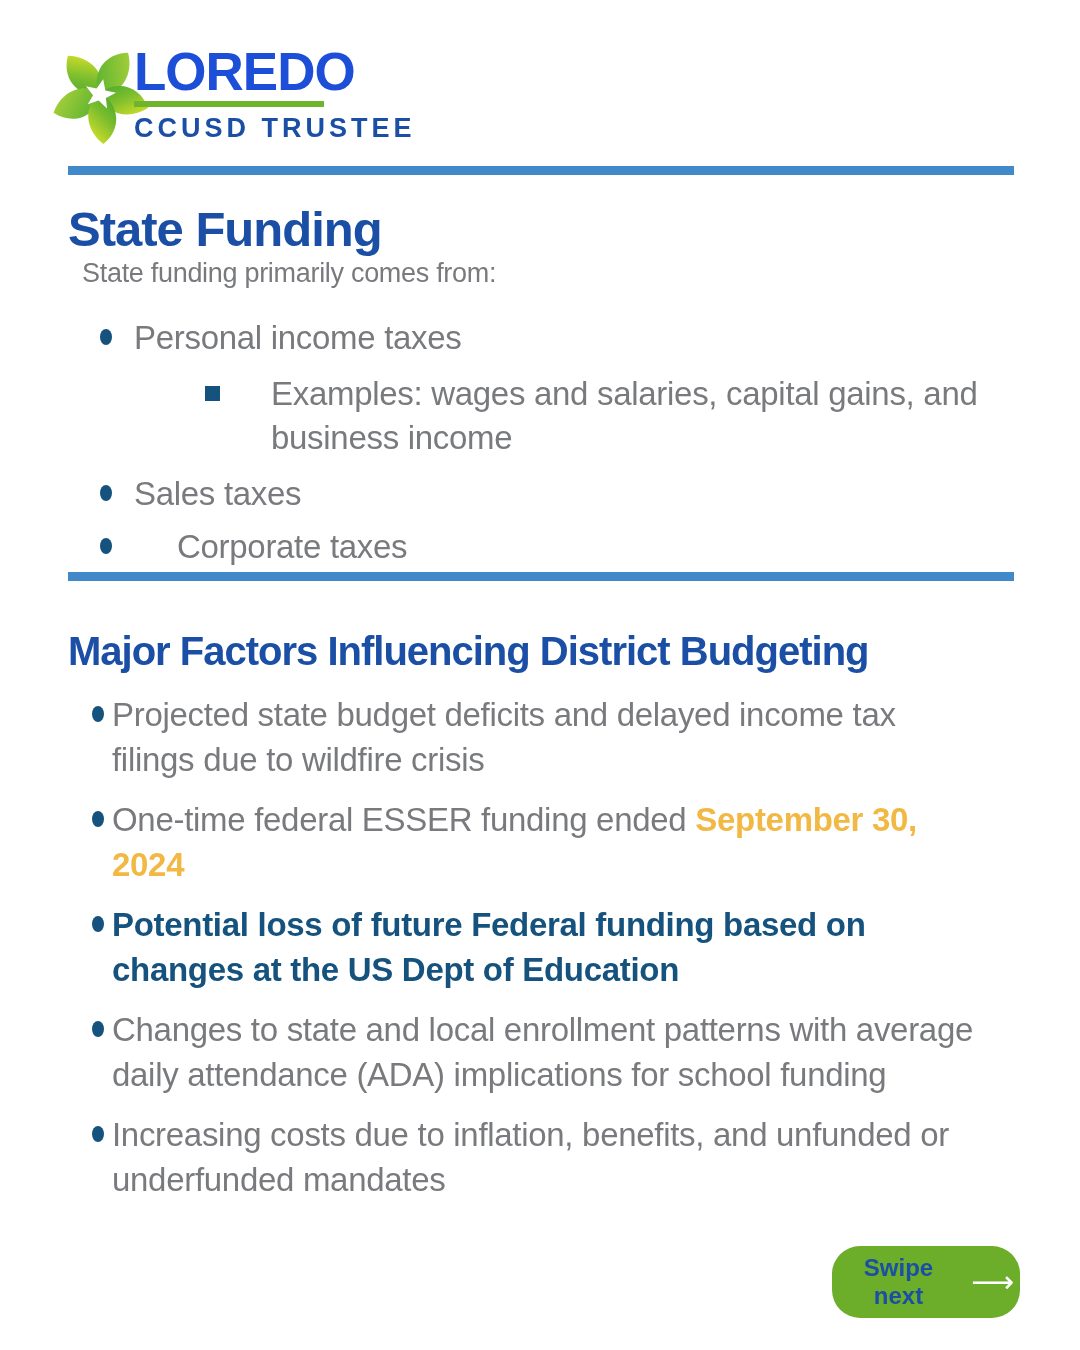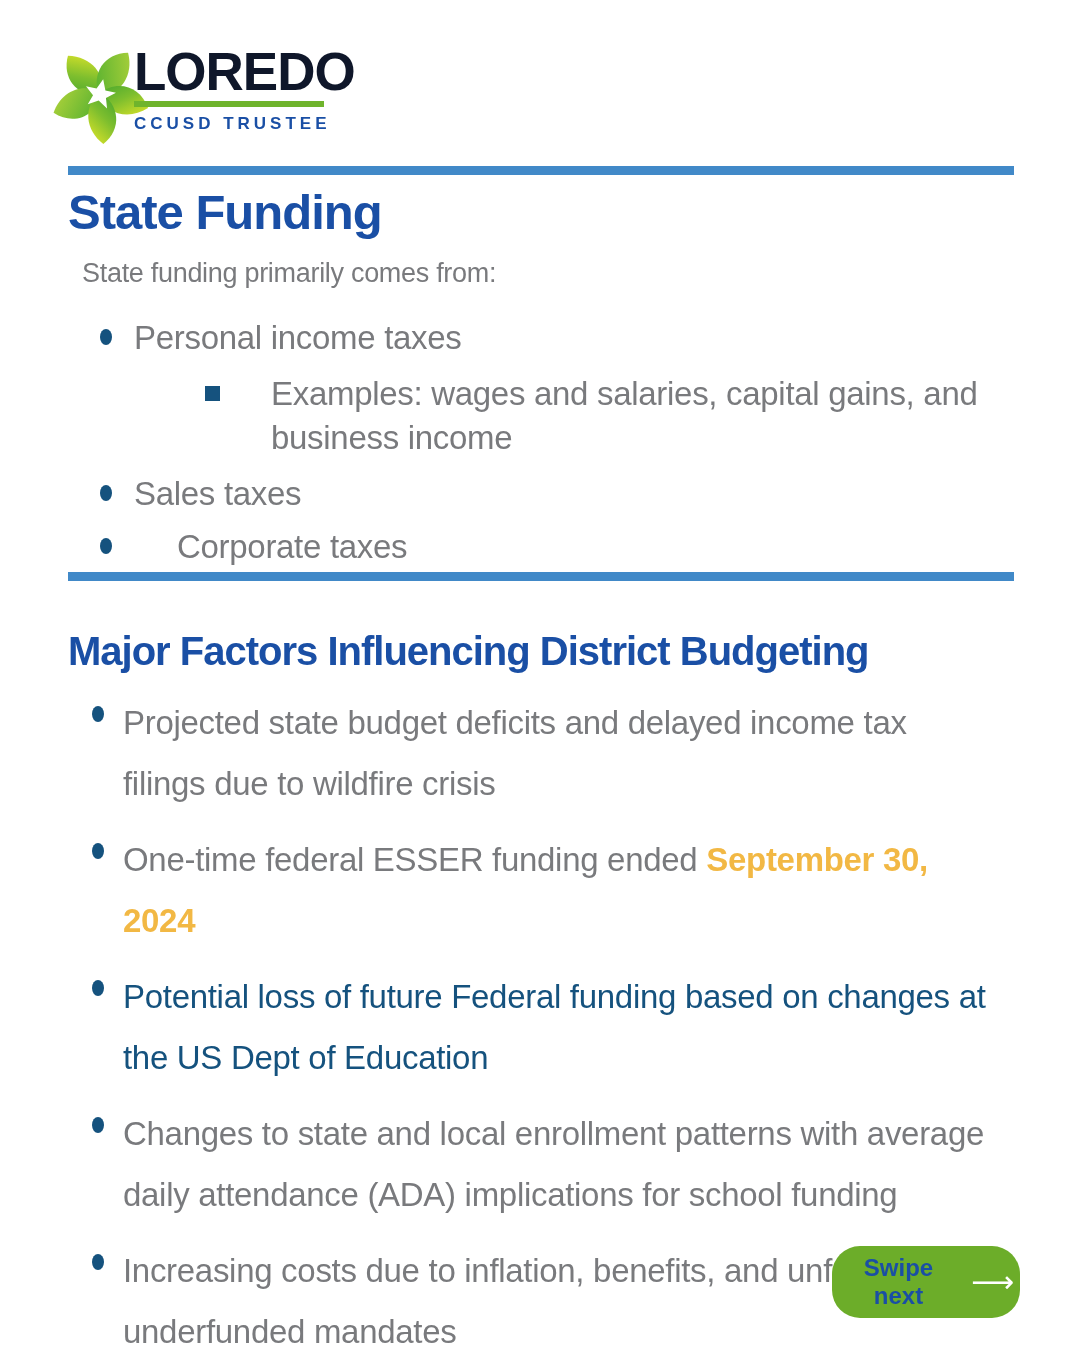--- a/index.html
+++ b/index.html
@@ -14,40 +14,40 @@
 
   
   .logo{position:absolute;left:50px;top:34px;display:flex;align-items:flex-start;}
   .flower{width:100px;height:118px;flex:0 0 auto;margin-top:2px;}
   .logo-text{margin-left:-16px;margin-top:12px;}
   .brand-line1{
     font-size:35px;font-weight:bold;color:#1A4FA5;
     letter-spacing:0.5px;line-height:1;
   }
   .brand-line2{
-    font-size:53px;font-weight:bold;color:#0f172a;
+    font-size:53px;font-weight:bold;color:#1d4ed8;
     letter-spacing:-1px;line-height:0.92;margin-top:2px;
   }
   .brand-underline{height:6px;background:#6FB42C;margin-top:4px;width:190px;}
   .brand-subtitle{
-    font-size:17px;font-weight:bold;color:#1A4FA5;
+    font-size:27px;font-weight:bold;color:#1A4FA5;
     letter-spacing:4px;margin-top:8px;line-height:1;
   }
 
   
   .divider{position:absolute;left:68px;width:946px;height:9px;background:#4189C8;}
   .divider-1{top:166px;}
   .divider-2{top:572px;}
 
   
   .h-section{
     position:absolute;left:68px;
     font-weight:bold;color:#1A4FA5;letter-spacing:-1px;line-height:1;
   }
-  .h1{top:188px;font-size:49px;}
+  .h1{top:205px;font-size:49px;}
   .h2{top:610px;font-size:40px;margin-top:21px;}
 
   .intro{
     position:absolute;left:82px;top:258px;
     font-size:27px;color:#797A7D;letter-spacing:-0.3px;
   }
 
   
   .list1{position:absolute;left:100px;top:316px;width:900px;}
   .li{display:flex;align-items:flex-start;}
@@ -63,24 +63,24 @@
   .sq{
     flex:0 0 auto;width:15px;height:15px;background:#15527E;margin-top:14px;
   }
   .li-sub .li-text{margin-left:14px;max-width:760px;}
   .gap-a{margin-top:12px;}
   .gap-b{margin-top:9px;gap:43px;}
 
   
   .list2{position:absolute;left:92px;top:692px;width:910px;}
   .list2 .li{margin-bottom:15px;}
-  .list2 .li-text{margin-left:19px;line-height:61px;max-width:870px;}
+  .list2 .li-text{margin-left:8px;line-height:45px;max-width:870px;}
   .list2 .dot{margin-top:14px;}
   .hl-yellow{color:#F2B844;font-weight:bold;}
-  .text-navy-bold{color:#15527E;font-weight:normal;letter-spacing:-0.3px;}
+  .text-navy-bold{color:#15527E;font-weight:bold;letter-spacing:-0.3px;}
 
   
   .swipe-btn{
     position:absolute;left:832px;top:1246px;width:188px;height:72px;
     background:#6CAD29;border-radius:28px;border:none;
     display:flex;align-items:center;justify-content:center;
     cursor:pointer;
   }
   .swipe-label{font-size:24px;font-weight:bold;color:#1A4FA5;font-family:"Liberation Sans",sans-serif;}
   .swipe-arrow{

